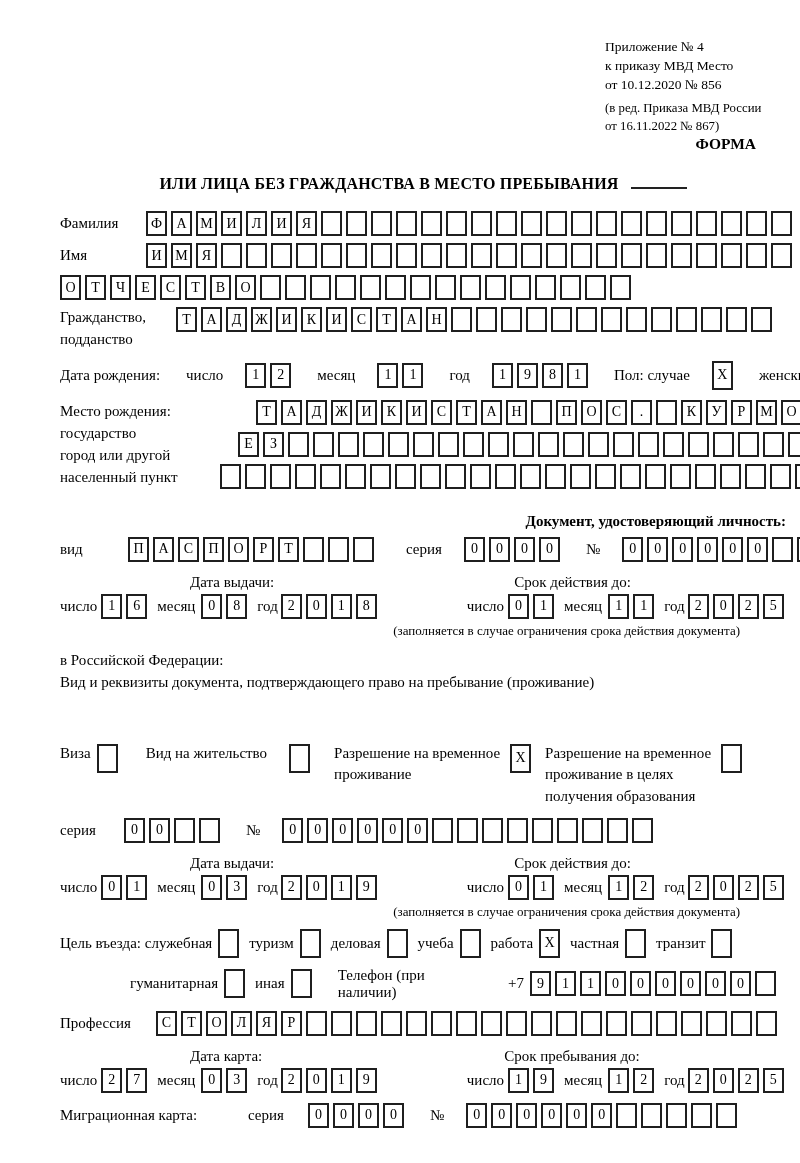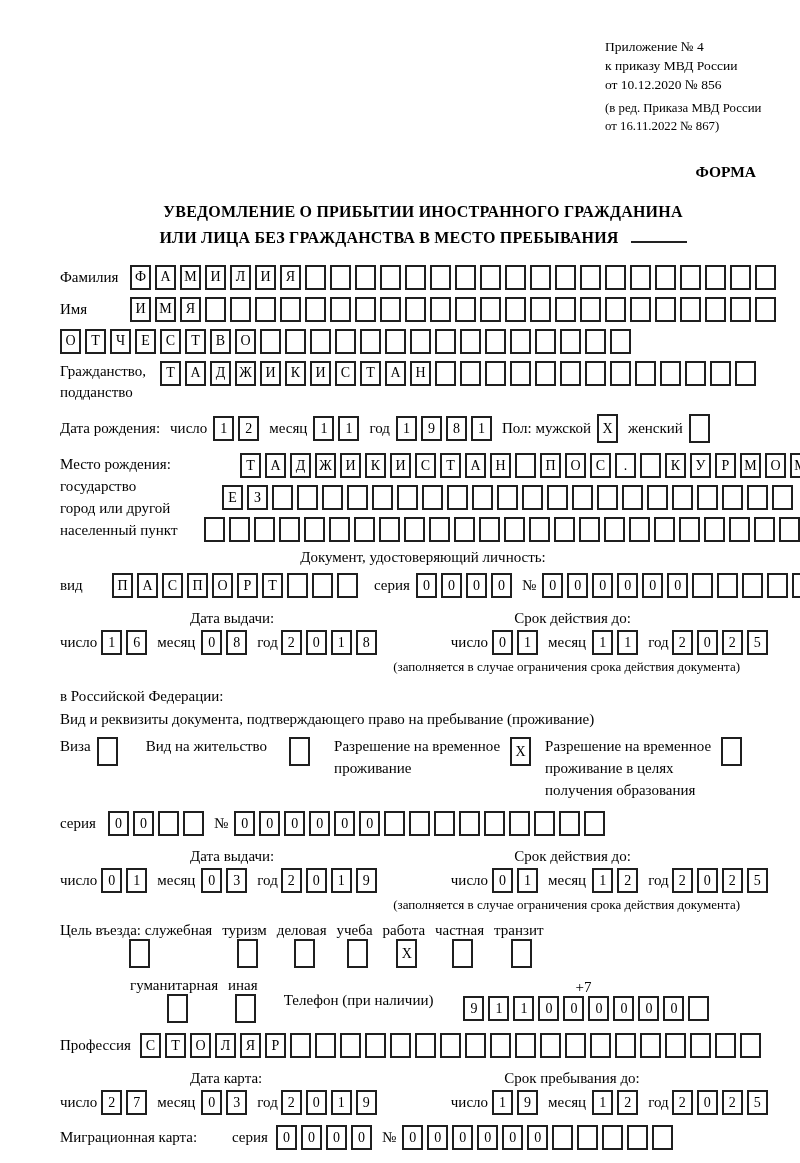--- a/index.html
+++ b/index.html
@@ -5,71 +5,70 @@
   html,body { margin:0; padding:0; background:#fff; }
   .page {
     width:800px; height:1163px; box-sizing:border-box; position:relative;
     background:#ffffff; color:#000;
     font-family:"Liberation Serif","DejaVu Serif",serif;
     font-size:15px; padding:38px 14px 32px 60px; overflow:hidden;border-radius:23px;
   }
   .appendix { margin-left:545px; font-size:13.5px; line-height:1.4; }
   .appendix .l4 { margin-top:5px; font-size:12.8px; }
   .appendix .l5 { font-size:12.8px; }
-  .forma { text-align:right; padding-right:30px; font-weight:bold; margin-top:28px; font-size:15.5px; }
+  .forma { text-align:right; padding-right:30px; font-weight:bold; margin-top:0; font-size:15.5px; }
   .title { text-align:center; font-weight:bold; font-size:16px; line-height:1.6; margin-top:18px; letter-spacing:0.2px; }
   .blank-line { display:inline-block; width:56px; border-bottom:2px solid #222; height:0.95em; margin-left:12px; }
   .section-heading { font-weight:bold; font-size:14.8px; margin-top:26px; letter-spacing:0.1px; }
 
-  .frow { display:flex; align-items:center; margin-top:7px; }
+  .frow { display:flex; align-items:center; margin-top:7px;gap:16px; }
   .frow.top { align-items:flex-start; }
   .lbl { flex:none; }
   .w70 { width:70px; } .w100 { width:100px; } .w140 { width:140px; }
   .cells { display:inline-flex; gap:4px; flex:none; }
   .cell {
     width:17px; height:21px; border:2px solid #1f1f1f; flex:none;
     display:inline-flex; align-items:center; justify-content:center;
     font-size:14px; background:#fff;
   }
   .cb .cell { height:25px; }
   .lbl-2l { line-height:1.45; }
   .dlbl { margin:0 6px 0 10px; flex:none; }
   .dgroup { display:flex; align-items:center; flex:none; }
   .date-heads { display:flex; margin-top:12px; }
   .note { text-align:right; padding-right:46px; font-size:13px; margin-top:4px; }
   .intro { margin-top:10px; line-height:1.5; }
   .cbrow { display:flex; align-items:flex-start; margin-top:6px; }
-  .cbitem { display:flex; align-items:flex-start; margin-right:14px; }
+  .cbitem { display:flex; align-items:flex-start; margin-right:14px;margin-top:43px; }
   .cbitem .txt { line-height:1.45; }
   .cbitem .txt.center { text-align:left; }
   .cbitem .cells { margin-left:10px; margin-top:1px; }
   .prow { display:flex; align-items:center; margin-top:9px; flex-wrap:nowrap; }
-  .pitem { display:flex; align-items:center; margin-right:10px;flex-direction:column; }
+  .pitem { display:flex; align-items:center; margin-right:10px; }
   .pitem .cells { margin-left:6px; }
   .labelcol { flex:none; line-height:1.47; }
   .cellrows > .cells { display:flex; margin-bottom:7px; }
   .mt10 { margin-top:10px; } .mt14 { margin-top:14px; }
 </style>
 </head>
 <body>
 
 <div class="page">
 
   <div class="appendix">
     <div>Приложение № 4</div>
-    <div>к приказу МВД России</div>
+    <div>к приказу МВД Место</div>
     <div>от 10.12.2020 № 856</div>
     <div class="l4">(в ред. Приказа МВД России</div>
     <div class="l5">от 16.11.2022 № 867)</div>
   </div>
 
   <div class="forma">ФОРМА</div>
 
   <div class="title">
-    <div>УВЕДОМЛЕНИЕ О ПРИБЫТИИ ИНОСТРАННОГО ГРАЖДАНИНА</div>
     <div><span>ИЛИ ЛИЦА БЕЗ ГРАЖДАНСТВА В МЕСТО ПРЕБЫВАНИЯ</span><span class="blank-line"></span></div>
   </div>
 
 
   <div class="frow mt14">
     <span class="lbl w70">Фамилия</span>
     <span class="cells">
         <span class="cell">Ф</span>
         <span class="cell">А</span>
         <span class="cell">М</span>
@@ -204,21 +203,21 @@
         <span class="cell">1</span>
         <span class="cell">1</span>
       </span>
     <span class="dlbl">год</span>
     <span class="cells">
         <span class="cell">1</span>
         <span class="cell">9</span>
         <span class="cell">8</span>
         <span class="cell">1</span>
       </span>
-    <span class="dlbl">Пол: мужской</span>
+    <span class="dlbl">Пол: случае</span>
     <span class="cells cb">
         <span class="cell">X</span>
       </span>
     <span class="dlbl">женский</span>
     <span class="cells cb">
         <span class="cell"></span>
       </span>
   </div>
 
   <div class="frow top mt10">
@@ -301,21 +300,21 @@
           <span class="cell"></span>
           <span class="cell"></span>
           <span class="cell"></span>
           <span class="cell"></span>
           <span class="cell"></span>
           <span class="cell"></span>
         </span>
     </div>
   </div>
 
-  <div style="text-align:center; font-weight:normal; margin-top:0;">Документ, удостоверяющий личность:</div>
+  <div style="text-align:right; font-weight:bold; margin-top:17px;">Документ, удостоверяющий личность:</div>
 
   <div class="frow">
     <span class="lbl" style="width:52px">вид</span>
     <span class="cells">
         <span class="cell">П</span>
         <span class="cell">А</span>
         <span class="cell">С</span>
         <span class="cell">П</span>
         <span class="cell">О</span>
         <span class="cell">Р</span>

